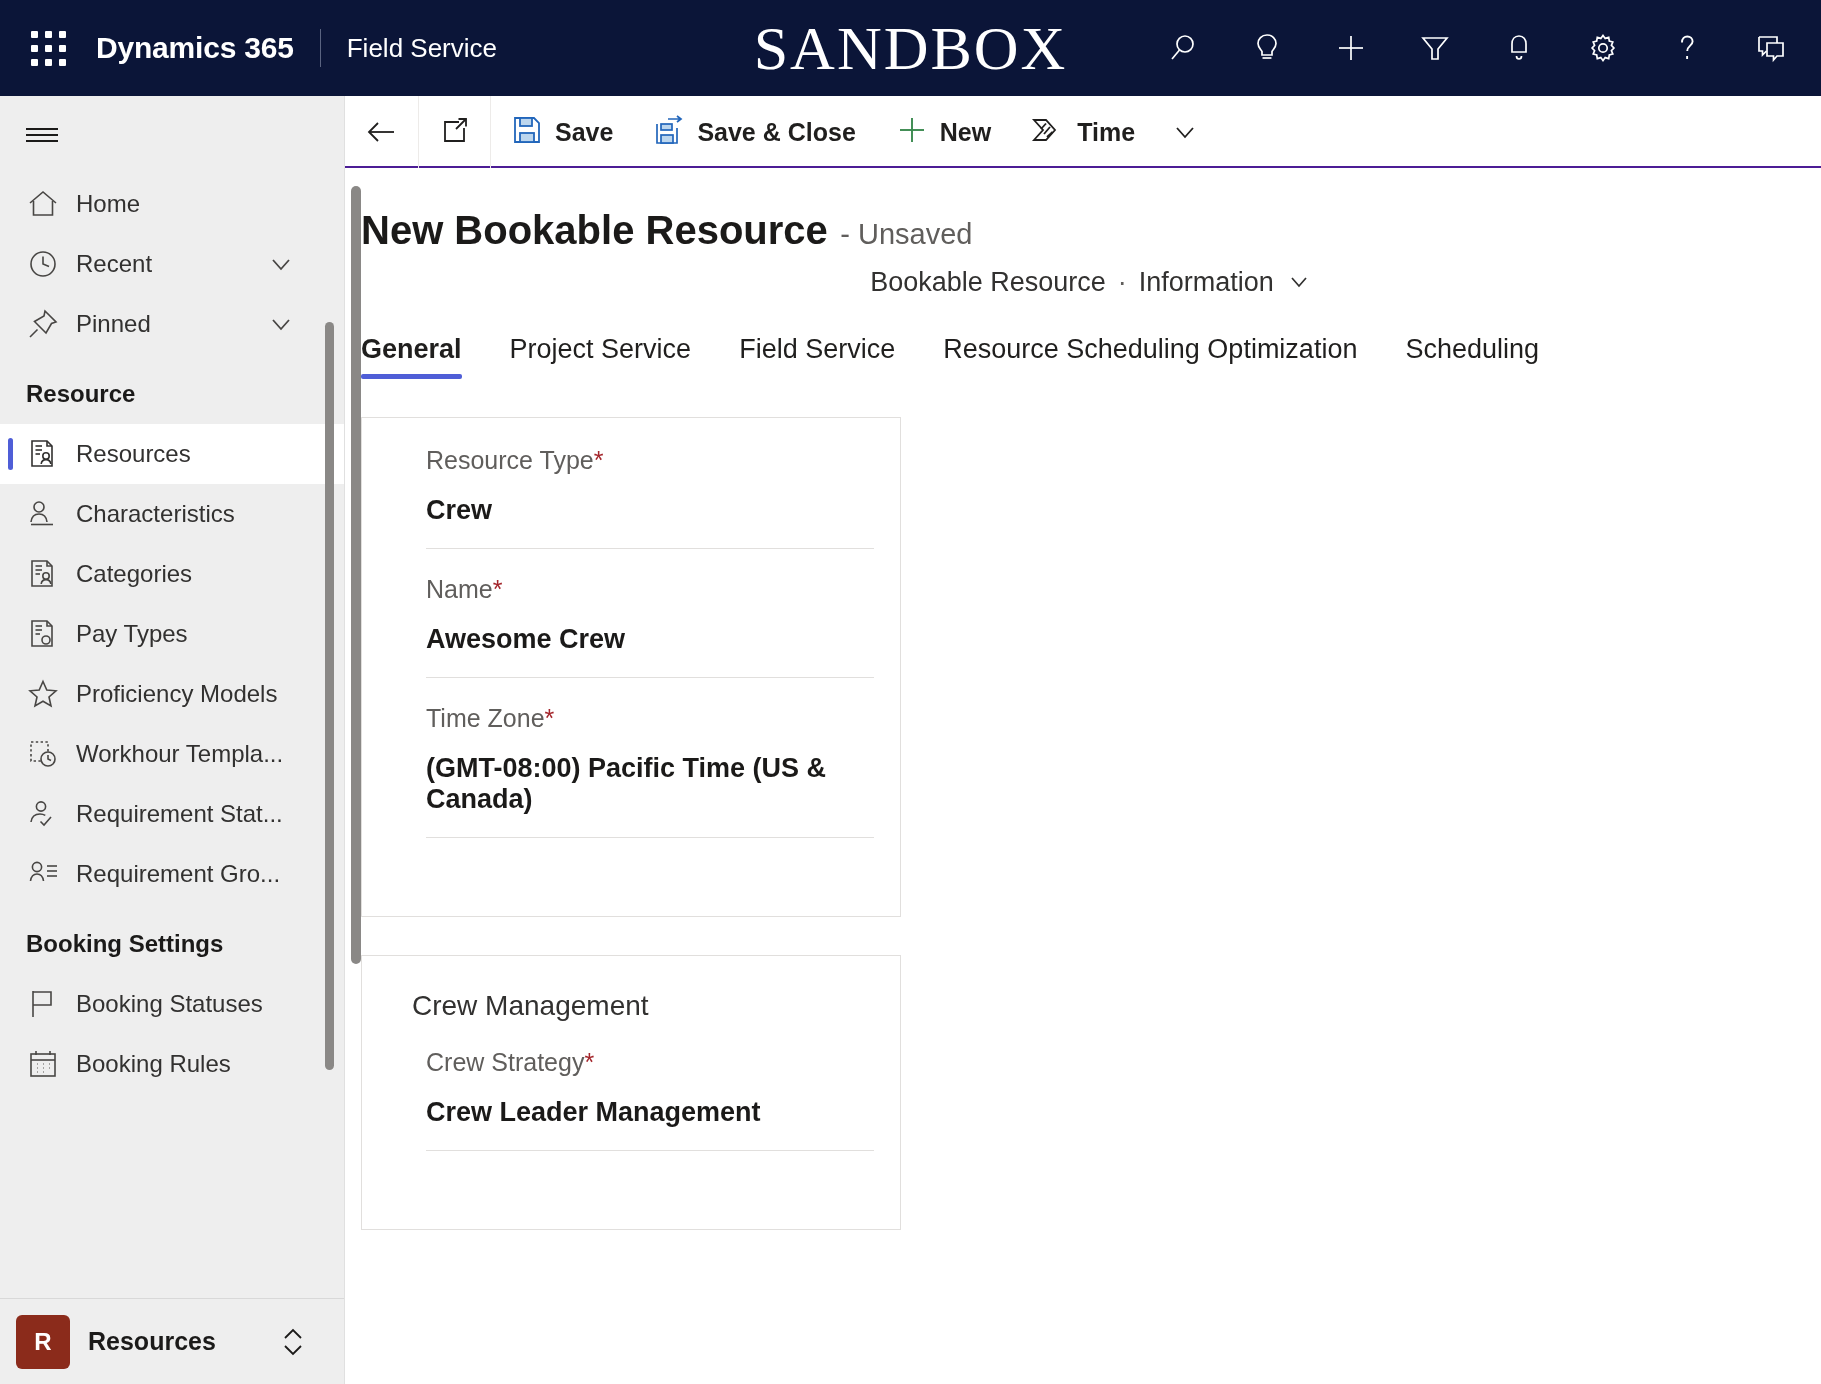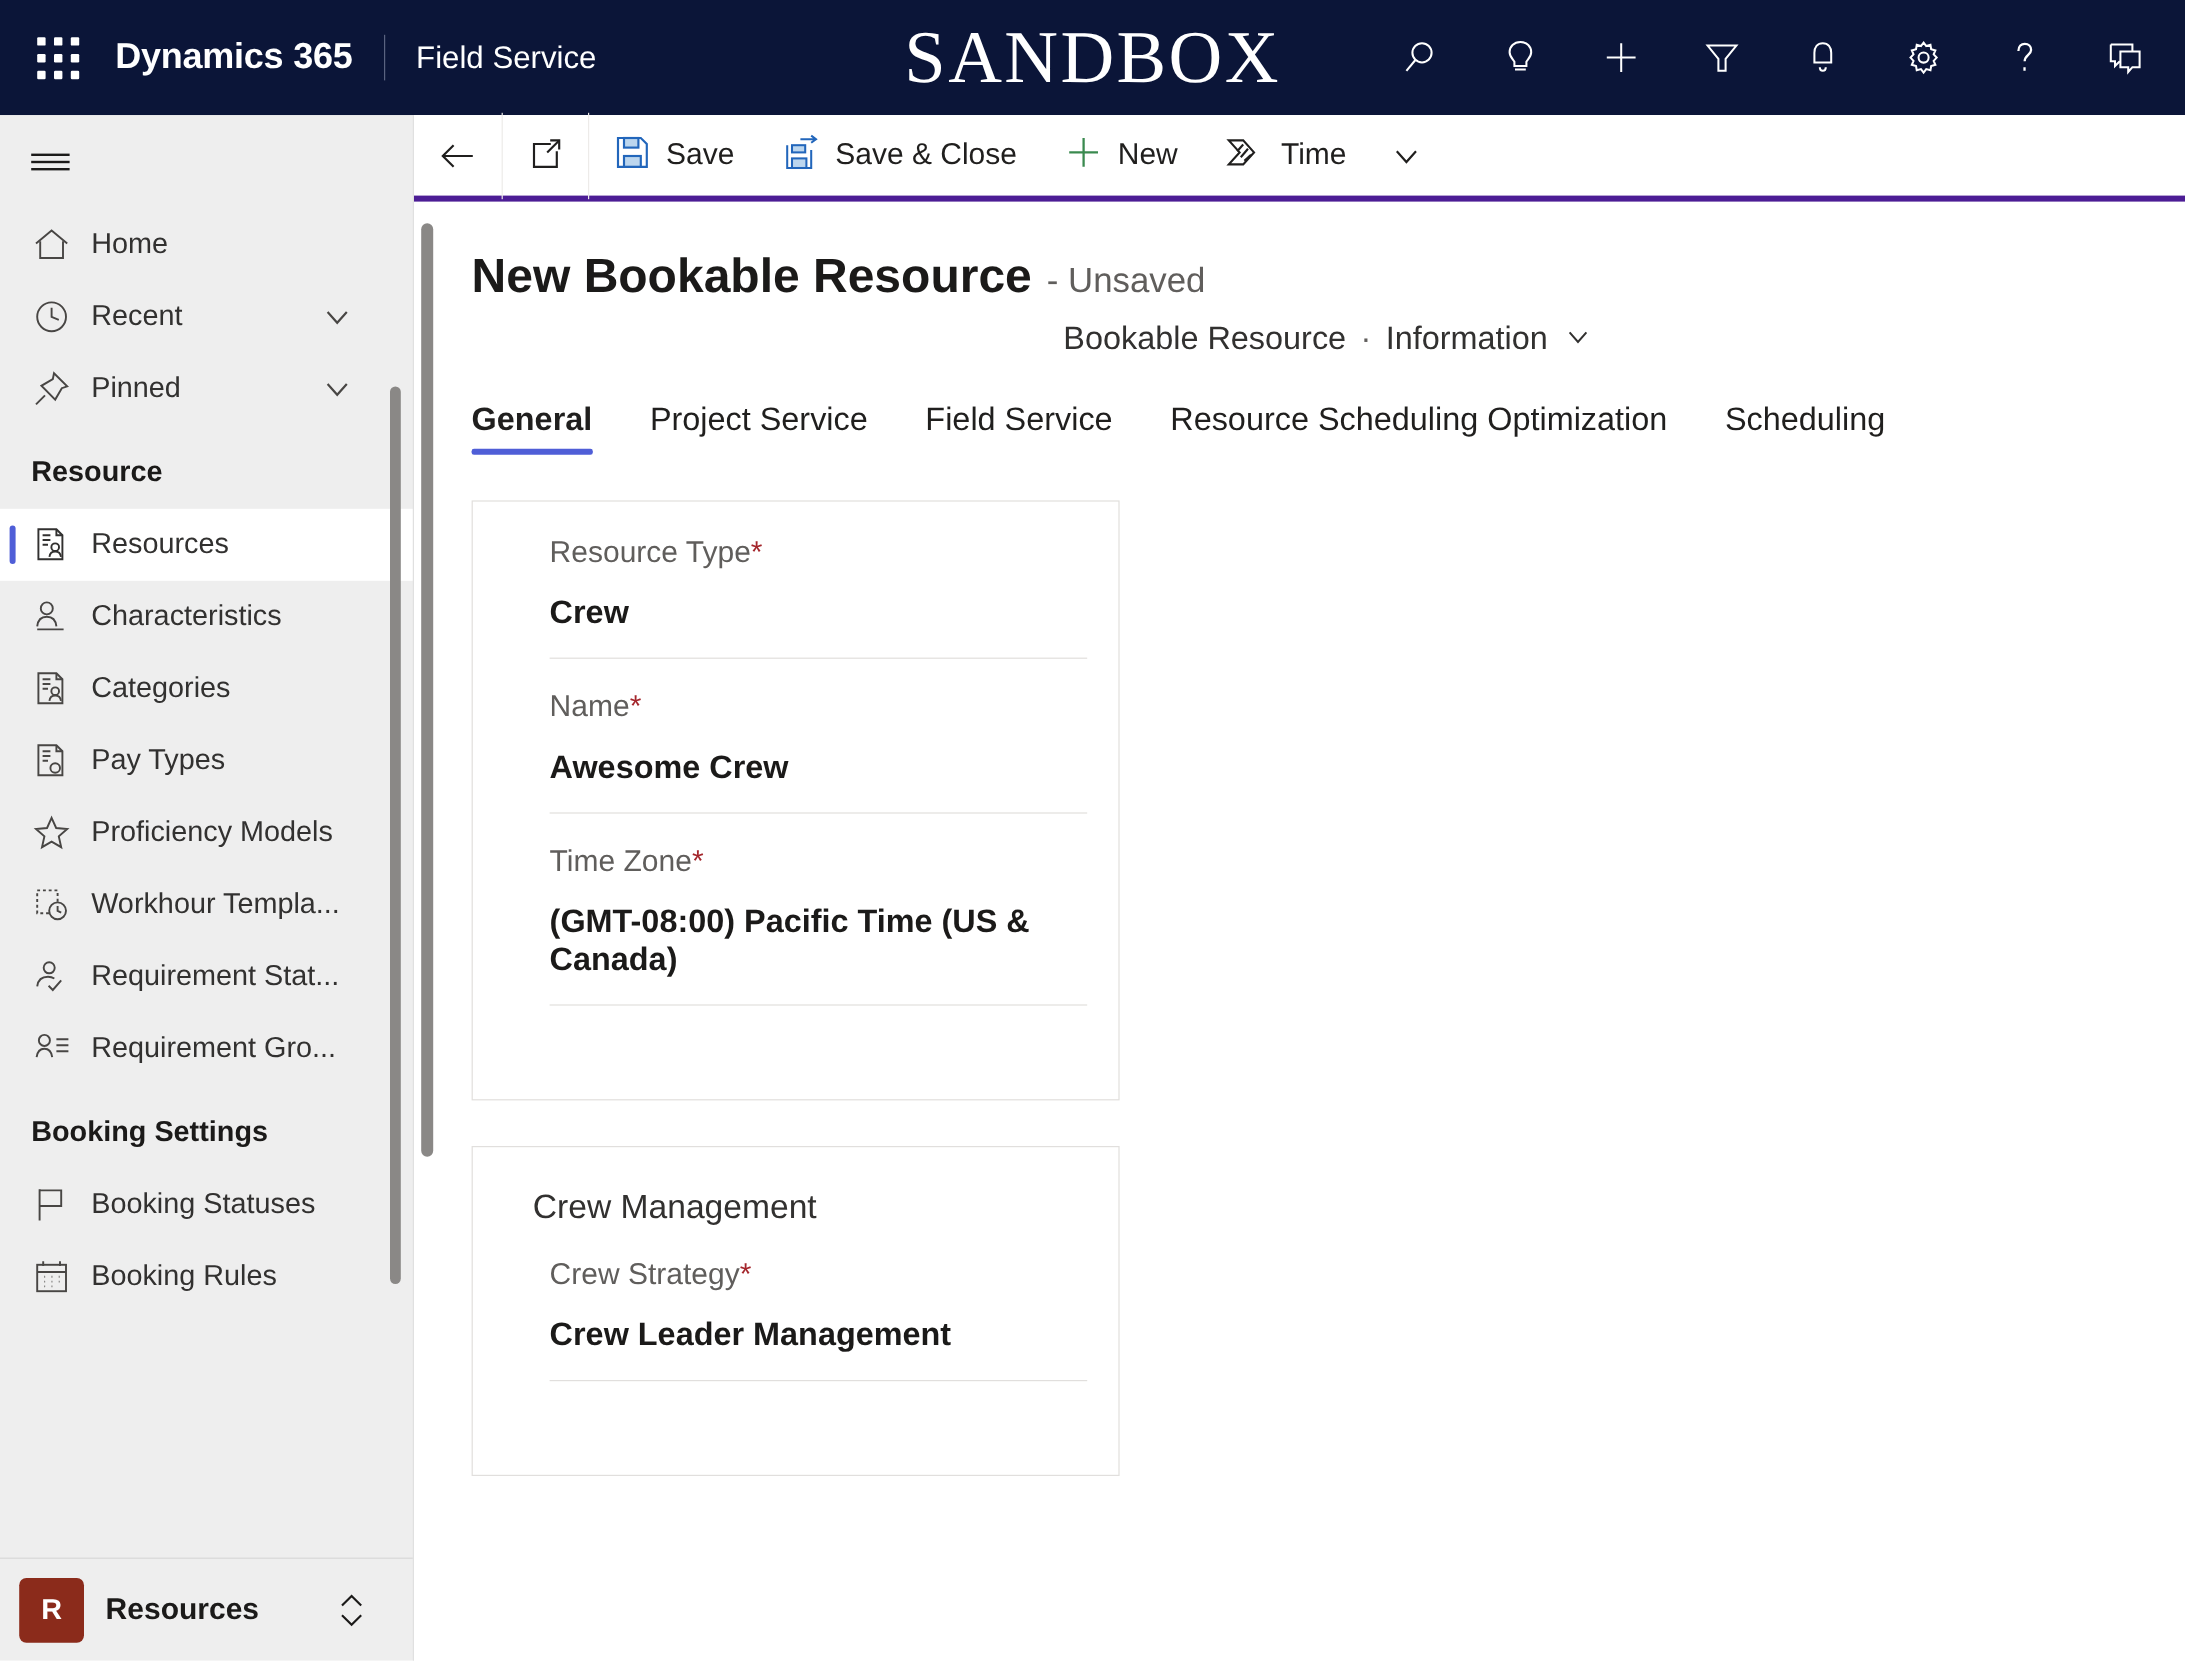--- a/index.html
+++ b/index.html
@@ -102,39 +102,39 @@
     width: 54px; height: 54px; background: #8b2b1b; color: #ffffff;
     border-radius: 6px; display: flex; align-items: center; justify-content: center;
     font-size: 24px; font-weight: bold;
   }
   .area-label { font-size: 25px; font-weight: bold; color: #1b1a19; margin-left: 18px; }
   .area-chev { margin-left: auto; margin-right: 22px; display: flex; flex-direction: column; align-items: center; cursor: pointer; }
 
   
   .main { flex: 1; display: flex; flex-direction: column; min-width: 0; background: #ffffff; position: relative; }
   .cmdbar {
-    height: 72px; display: flex; align-items: center;
-    border-bottom: 5px solid #4c1d95; background: #ffffff;
+    height: 72px; display: flex; align-items: flex-start;
+    border-bottom: 2px solid #4c1d95; background: #ffffff; font-weight: bold;
   }
   .cmd-back {
     width: 74px; height: 72px; display: flex; align-items: center; justify-content: center;
     border-right: 1px solid #edebe9; cursor: pointer;
   }
   .cmd-popout {
     width: 72px; height: 72px; display: flex; align-items: center; justify-content: center;
     border-right: 1px solid #edebe9; cursor: pointer;
   }
   .cmd-btn {
     height: 72px; display: flex; align-items: center; gap: 12px;
     padding: 0 20px; cursor: pointer;
   }
   .cmd-btn .txt { font-size: 25px; color: #201f1e; white-space: nowrap; }
   .cmd-chev { padding: 0 14px; height: 72px; display: flex; align-items: center; cursor: pointer; }
 
-  .content { flex: 1; padding-left: 48px; position: relative; overflow: hidden; }
+  .content { flex: 1; padding-left: 16px; position: relative; overflow: hidden; }
   .main-scrollbar {
     position: absolute; left: 6px; top: 18px; width: 10px; height: 778px;
     background: #8a8886; border-radius: 5px;
   }
   .page-head { padding-top: 40px; }
   .page-title { font-size: 40px; font-weight: bold; color: #1b1a19; display: inline; }
   .page-title-sub { font-size: 29px; color: #605e5c; display: inline; margin-left: 8px; font-weight: 400; }
   .breadcrumb { margin-top: 14px; display: flex; align-items: center; gap: 12px; justify-content: center; }
   .bc-entity { font-size: 27px; color: #323130; }
   .bc-dot { font-size: 27px; color: #605e5c; }

